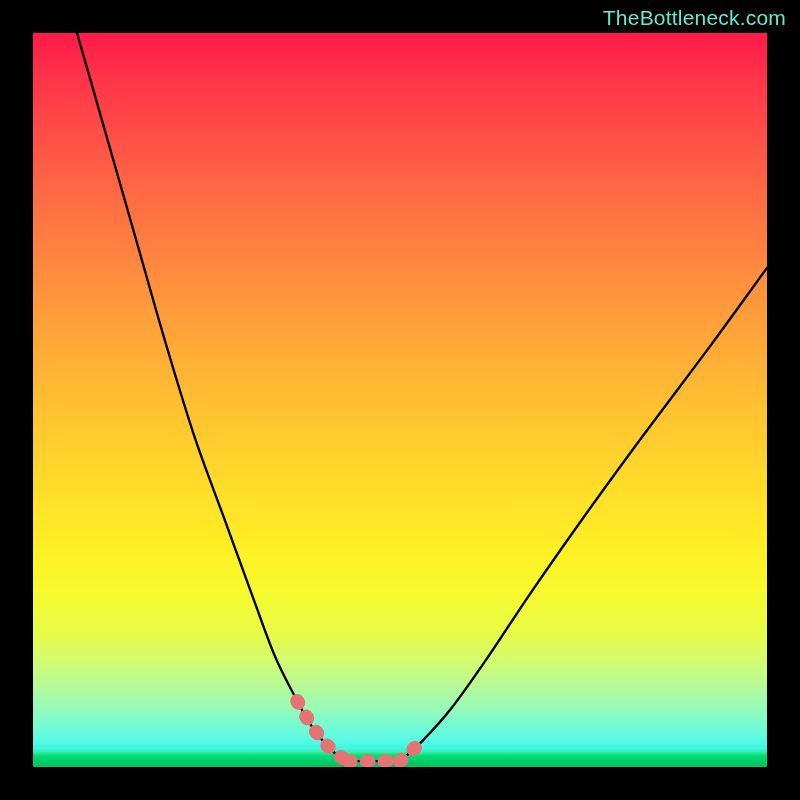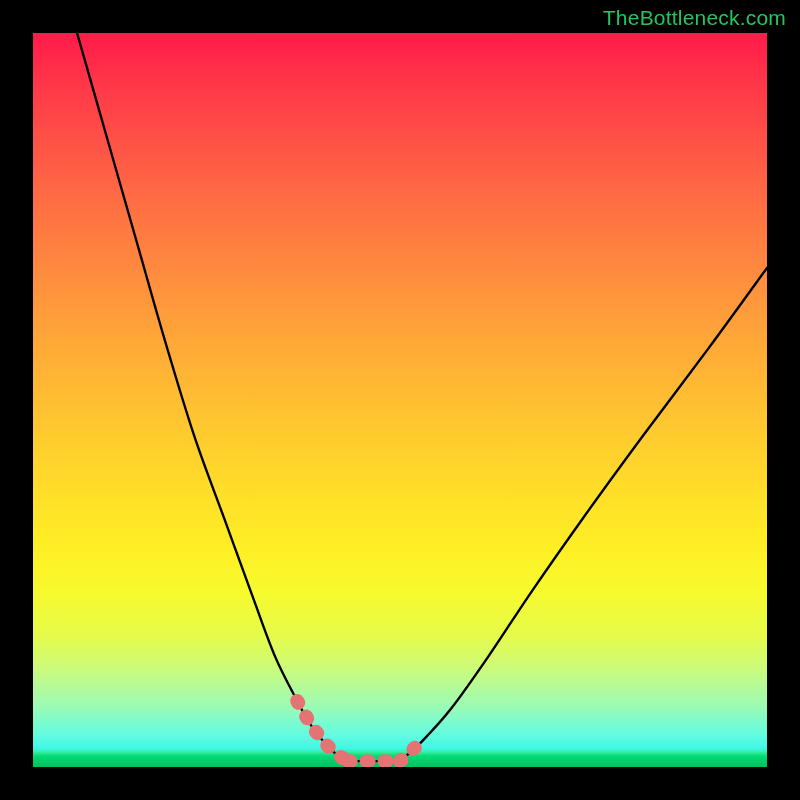--- a/index.html
+++ b/index.html
@@ -61,21 +61,21 @@
       #4af2a4 0%,
       #00dd7a 30%,
       #00cf69 60%,
       #00c45c 100%
     );
   }
   .watermark {
     position: absolute;
     top: 6px;
     right: 14px;
-    color: #22c55e;
+    color: #5eead4;
     font-size: 21px;
     letter-spacing: 0.2px;
     font-weight: 400;
   }
   svg.curves {
     position: absolute;
     left: 0;
     top: 0;
     width: 734px;
     height: 734px;

